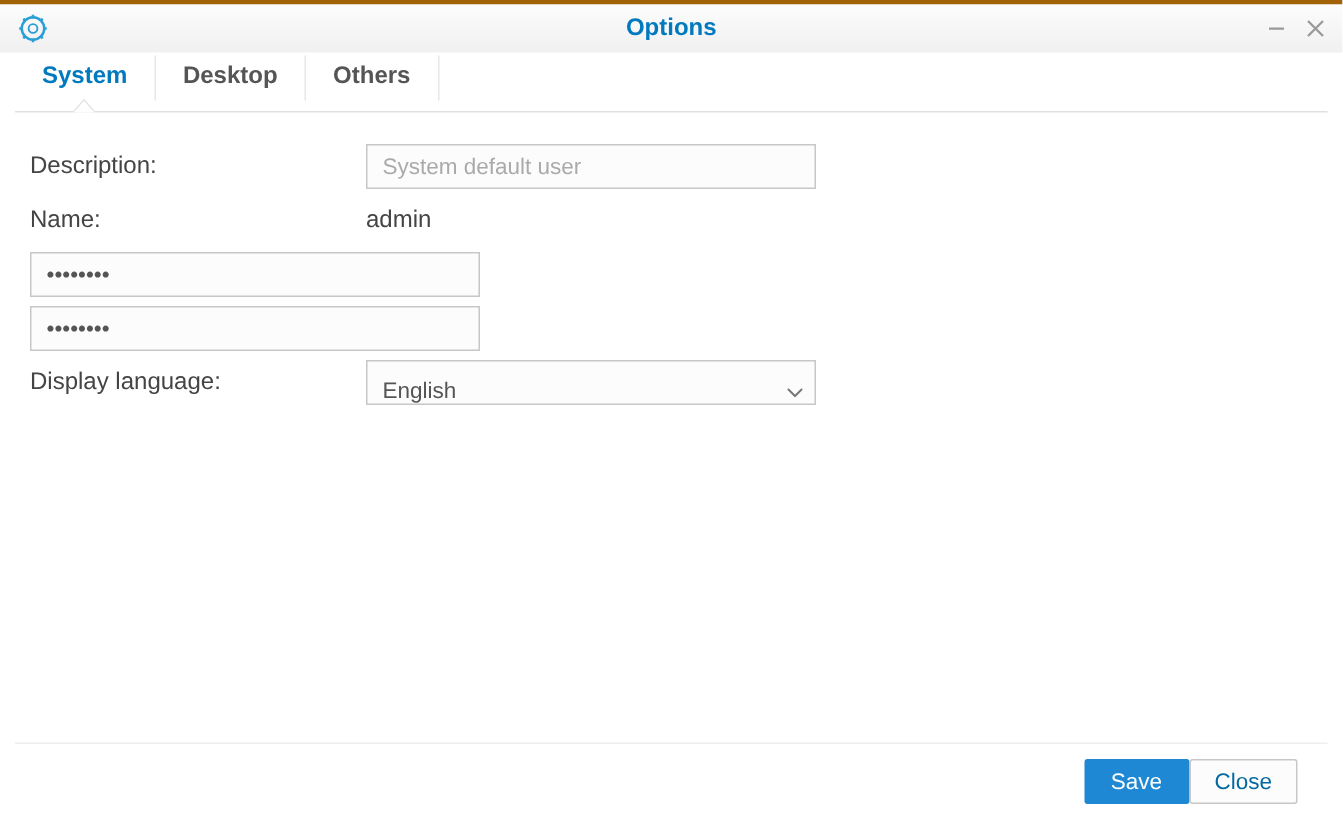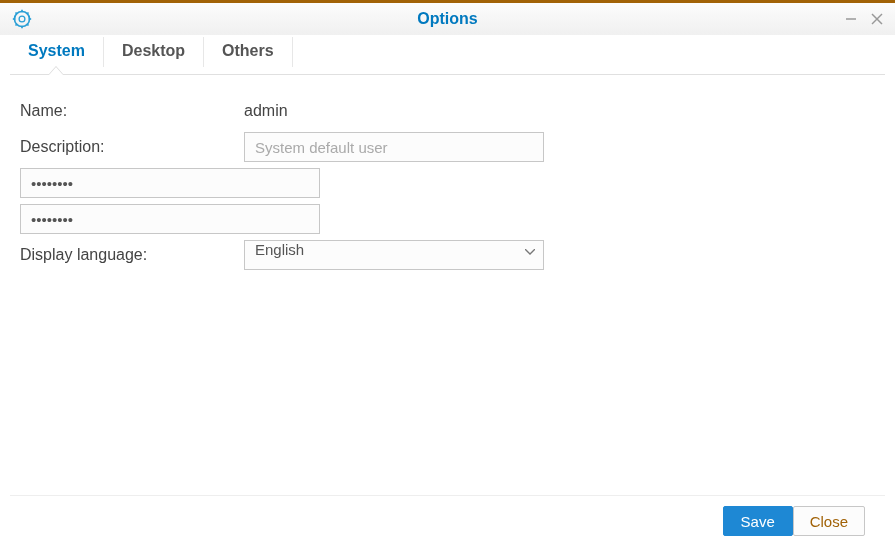--- a/index.html
+++ b/index.html
@@ -131,21 +131,21 @@
     }
     .form-input::placeholder {
       color: #aaa;
     }
     .form-select {
       width: 300px;
       height: 30px;
       border: 1px solid #c7c7c7;
       background: #fcfcfc;
       display: flex;
-      align-items: flex-start;
+      align-items: flex-end;
       justify-content: space-between;
       padding: 0 8px 0 10px;
       cursor: pointer;
       font-size: 15px;
       color: #555;
     }
     .chevron-down {
       color: #888;
     }
     .footer {
@@ -157,21 +157,21 @@
     }
     .btn {
       min-width: 70px;
       height: 30px;
       border: 1px solid #c7c7c7;
       background: #fcfcfc;
       font-size: 15px;
       cursor: pointer;
       padding: 0 16px;
       font-family: inherit;
-      color: #a16207;
+      color: #0369a1;
       border-radius: 2px;
     }
     .btn-primary {
       background: #1e88d4;
       border: 1px solid #1e88d4;
       color: #ffffff;
     }
   </style>
 </head>
 <body>
@@ -215,27 +215,27 @@
     <div class="tab active"><span>System</span></div>
     <div class="tab"><span>Desktop</span></div>
     <div class="tab"><span>Others</span></div>
   </div>
 
   <div class="divider"></div>
 
   <div class="content">
 
     <div class="form-row">
+      <div class="form-label">Description:</div>
+      <input class="form-input" type="text" placeholder="System default user" style="">
+    </div>
+
+    <div class="form-row">
       <div class="form-label">Name:</div>
       <div class="form-value">admin</div>
-    </div>
-
-    <div class="form-row">
-      <div class="form-label">Description:</div>
-      <input class="form-input" type="text" placeholder="System default user" style="">
     </div>
 
     <div class="form-row">
       <input class="form-input" type="text" value="••••••••" style="">
     </div>
 
     <div class="form-row">
       <input class="form-input" type="text" value="••••••••" style="">
     </div>
 

